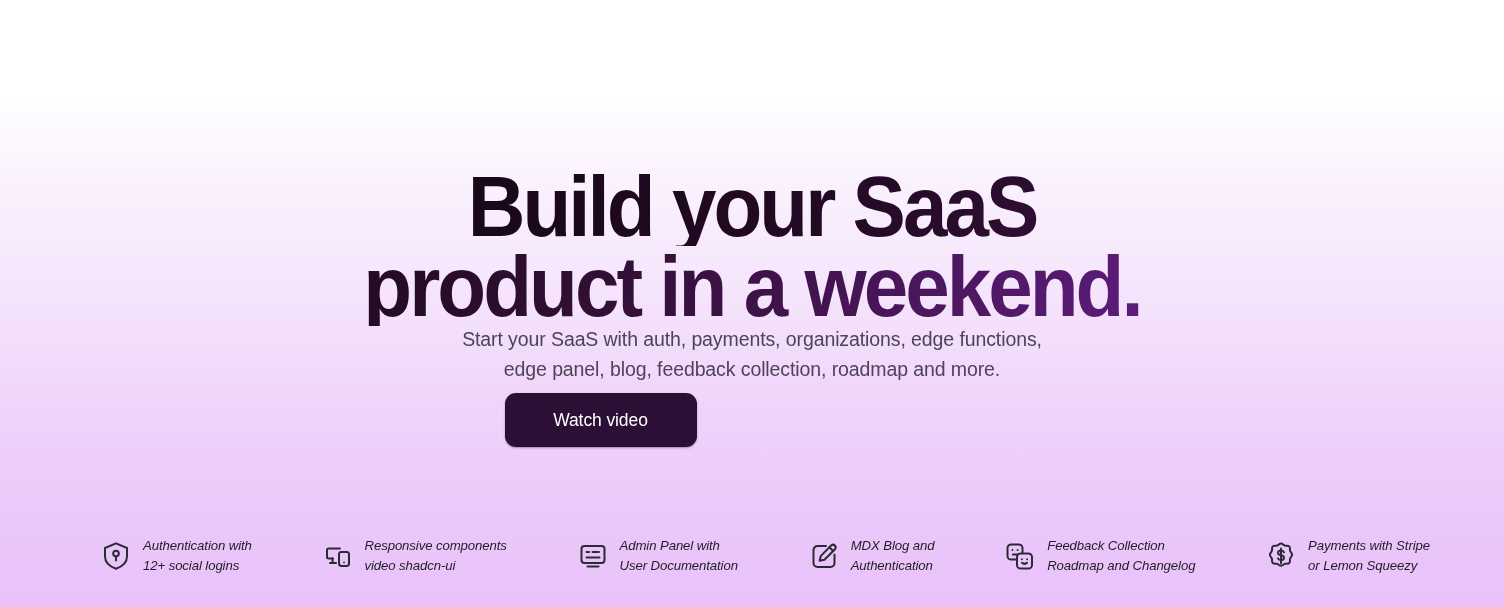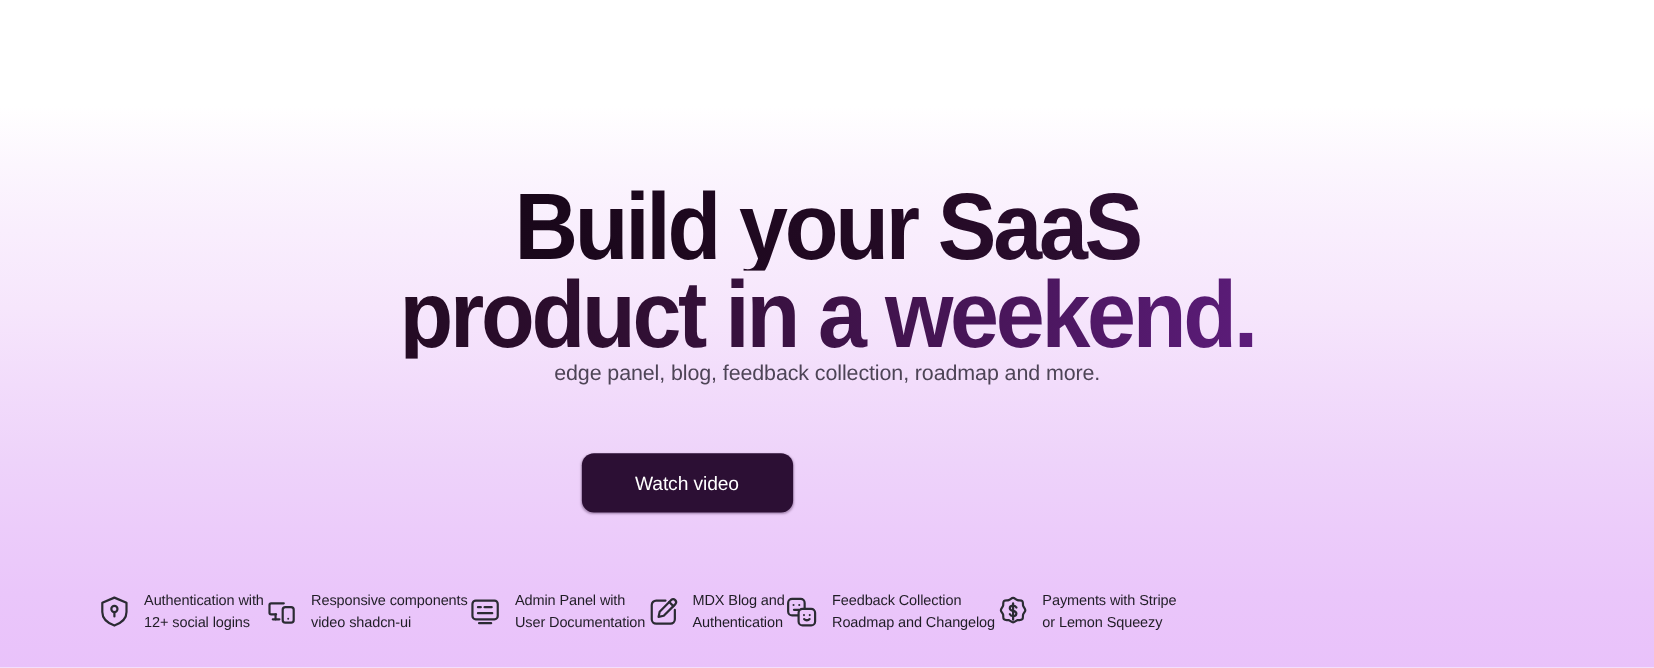--- a/index.html
+++ b/index.html
@@ -94,25 +94,24 @@
     font-size: 19.5px;
     line-height: 30px;
     color: #4d4456;
     letter-spacing: -0.1px;
   }
   .subtitle span { display: block; }
 
   
   .cta-wrap {
     position: absolute;
-    top: 412px;
+    top: 393px;
     left: 0;
     width: 1201px;
     text-align: center;
-    padding-left: 24px;
   }
   .cta {
     display: inline-block;
     box-sizing: border-box;
     width: 192px;
     height: 54px;
     line-height: 52px;
     border: none;
     border-radius: 11px;
     background: #2c0f34;
@@ -121,25 +120,26 @@
     font-size: 17.5px;
     letter-spacing: -0.1px;
     cursor: pointer;
     box-shadow: 0 1px 2px rgba(40,10,50,0.35);
   }
 
   
   .features {
     position: absolute;
     top: 536px;
-    left: 88px;
+    left: 100px;
     width: 1330px;
     display: flex;
-    justify-content: flex-start;
+    justify-content: space-between;
     align-items: flex-start;
+    font-style: italic;
   }
   .feature {
     display: flex;
     align-items: center;
     gap: 11px;
   }
   .feature .ic {
     flex: 0 0 auto;
     width: 32px;
     height: 32px;
@@ -159,20 +159,21 @@
 <body>
 
 <div class="hero">
 
   <h1 class="headline">
     <span class="line l1">Build your SaaS</span>
     <span class="line l2">product in a weekend.</span>
   </h1>
 
   <p class="subtitle">
+    <span>Start your SaaS with auth, payments, organizations, edge functions,</span>
     <span>edge panel, blog, feedback collection, roadmap and more.</span>
   </p>
 
   <div class="cta-wrap">
     <button class="cta">Watch video</button>
   </div>
 
   <div class="features">
 
     <div class="feature">

